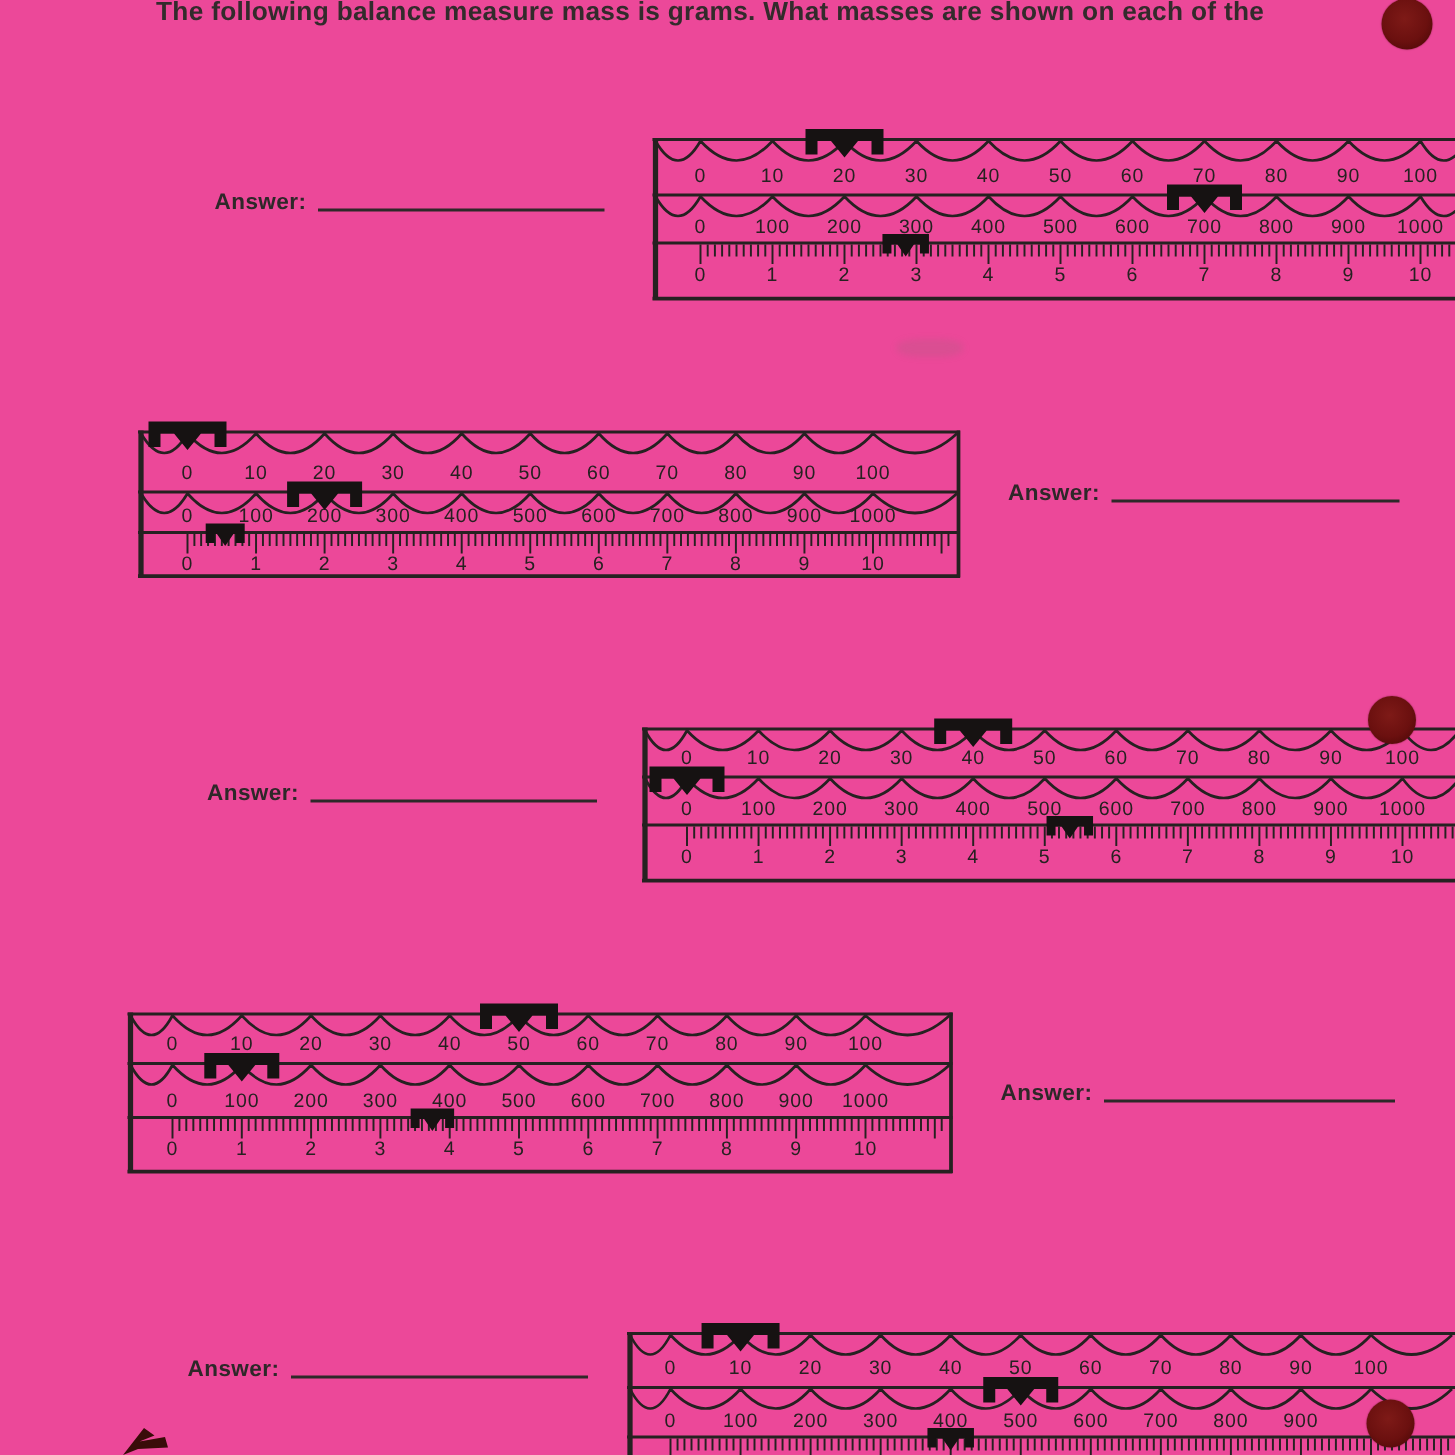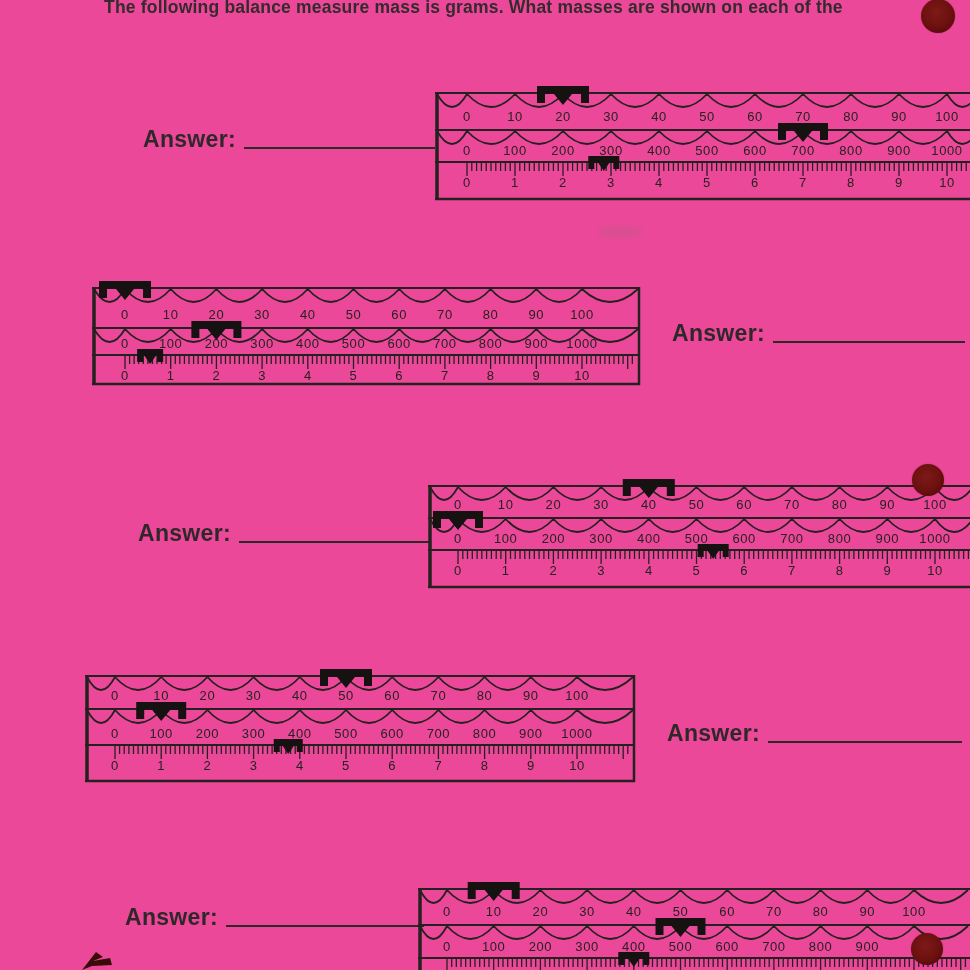--- a/index.html
+++ b/index.html
@@ -8,21 +8,21 @@
     background:#ec4899;
     font-family:"Liberation Sans", sans-serif;
   }
   .title{
     position:absolute;left:104px;top:-4px;width:860px;
     font-size:17.5px;line-height:22px;font-weight:600;
     color:#332b2c;letter-spacing:0.2px;
   }
   .answer-row{position:absolute;white-space:nowrap;}
   .answer-label{
-    font-size:23px;font-weight:600;color:#2e2829;letter-spacing:0.3px;
+    font-size:15px;font-weight:600;color:#2e2829;letter-spacing:0.3px;
     vertical-align:baseline;
   }
   .answer-line{
     display:inline-block;height:2px;background:#2e2829;width:190px;
     margin-left:8px;vertical-align:-2px;
   }
   .balance{position:absolute;}
   .balance svg{position:absolute;left:0;top:0;overflow:visible;}
   .lbl{
     font-family:"Liberation Sans", sans-serif;font-size:13px;

